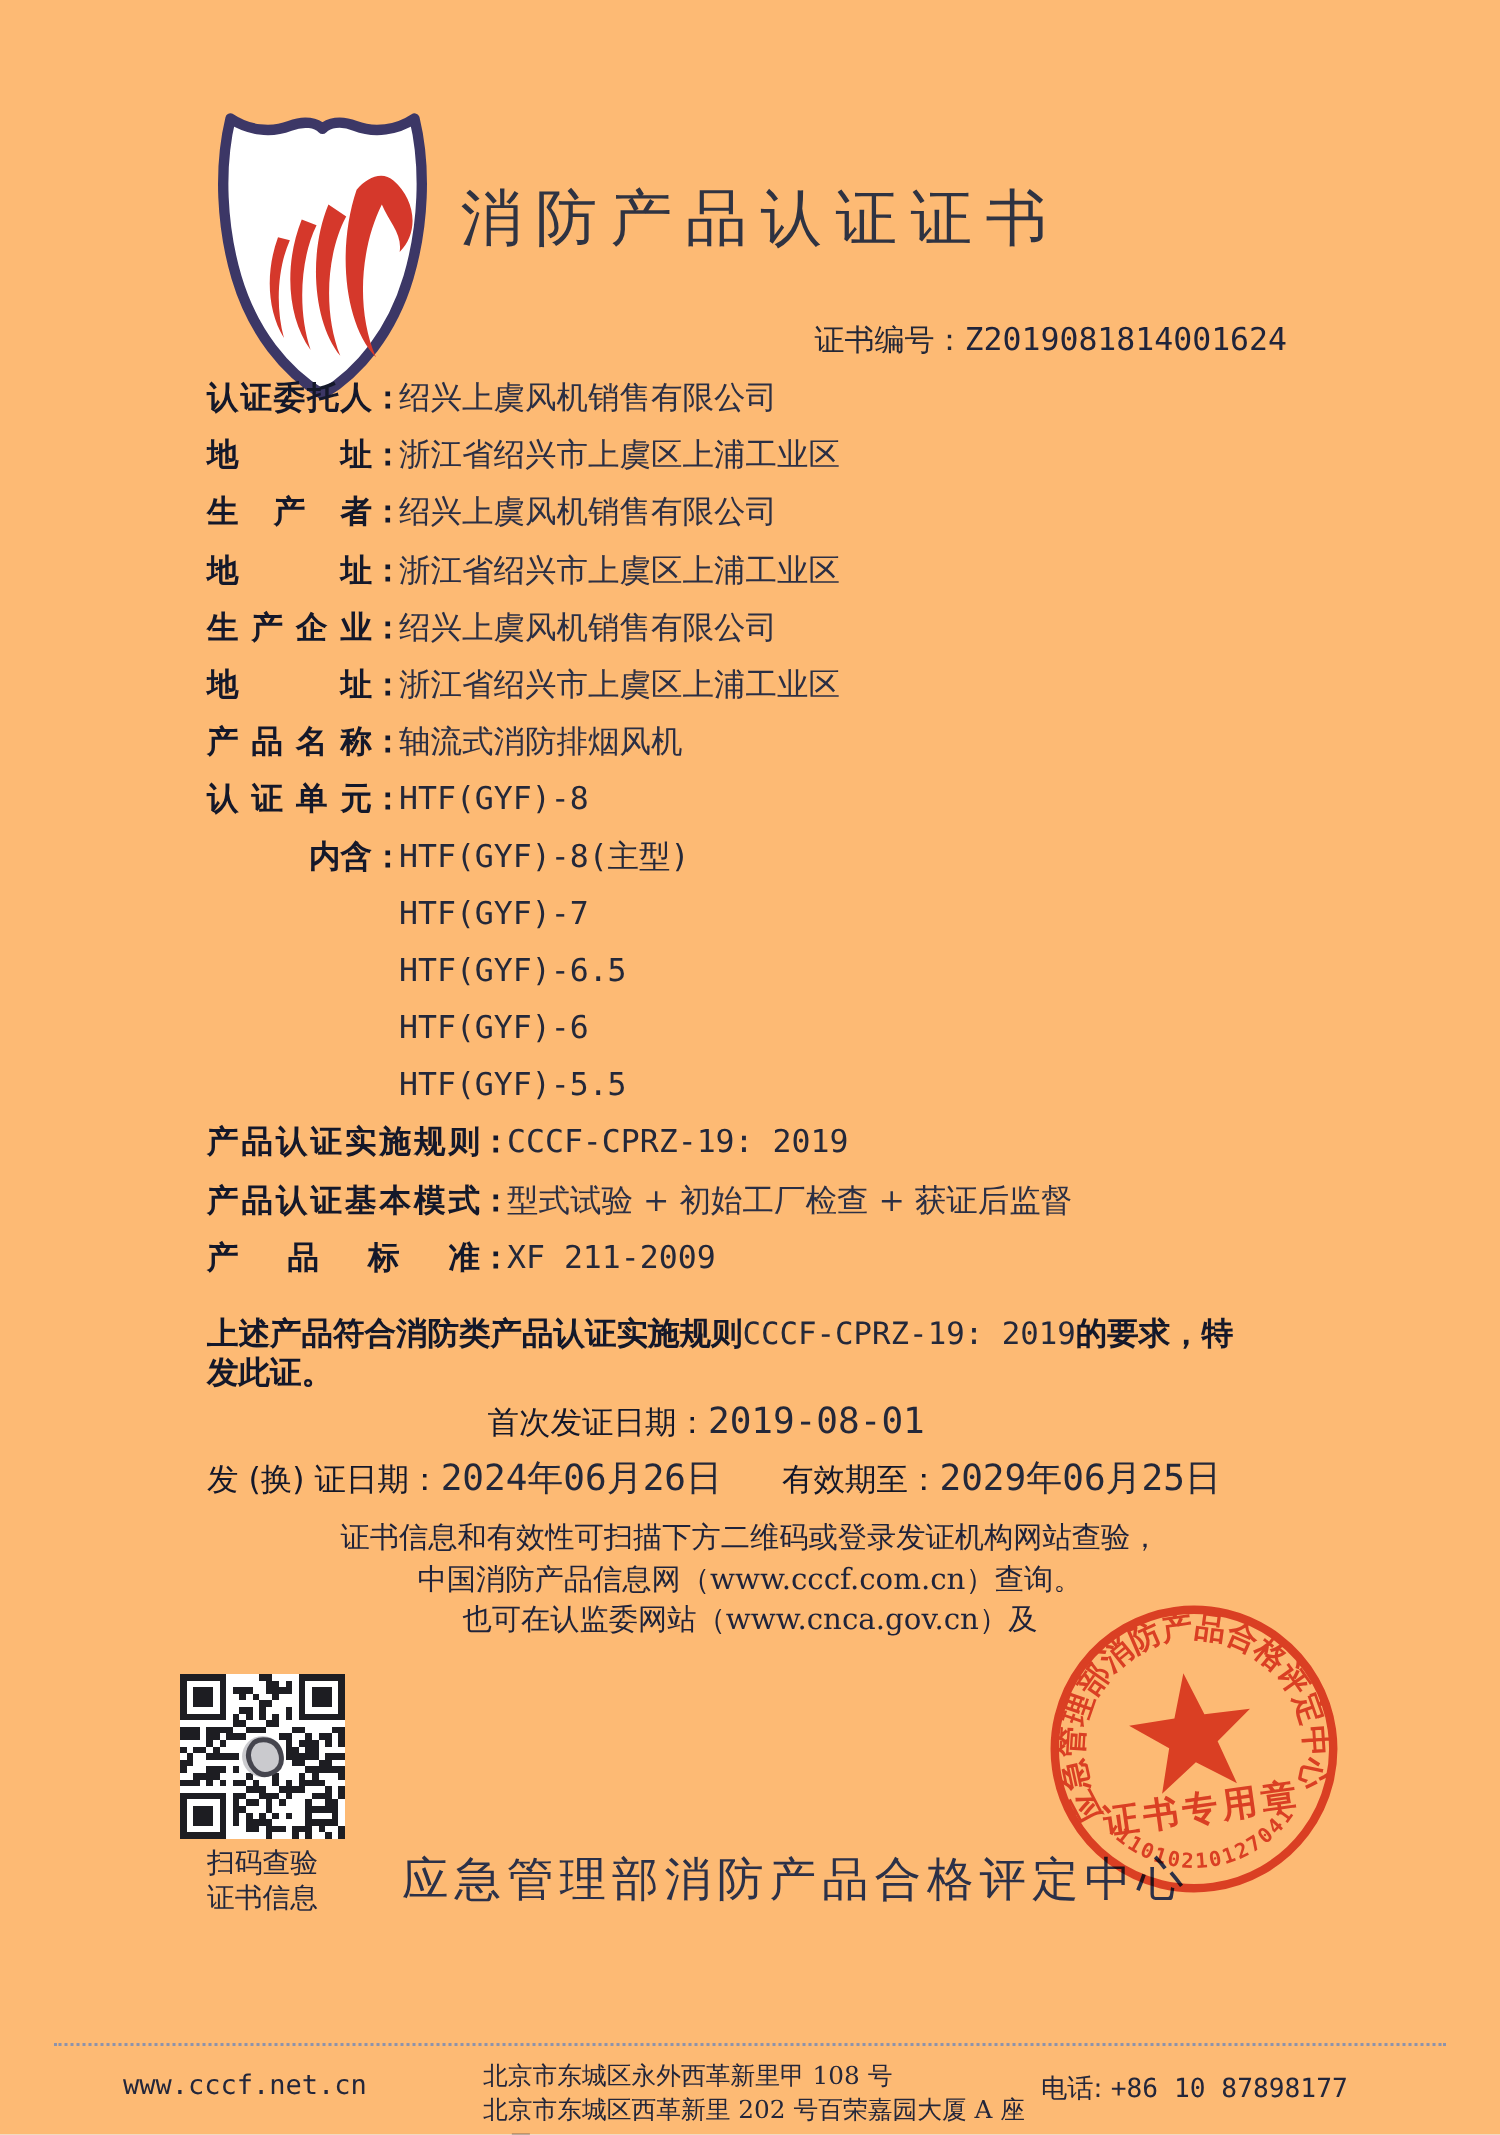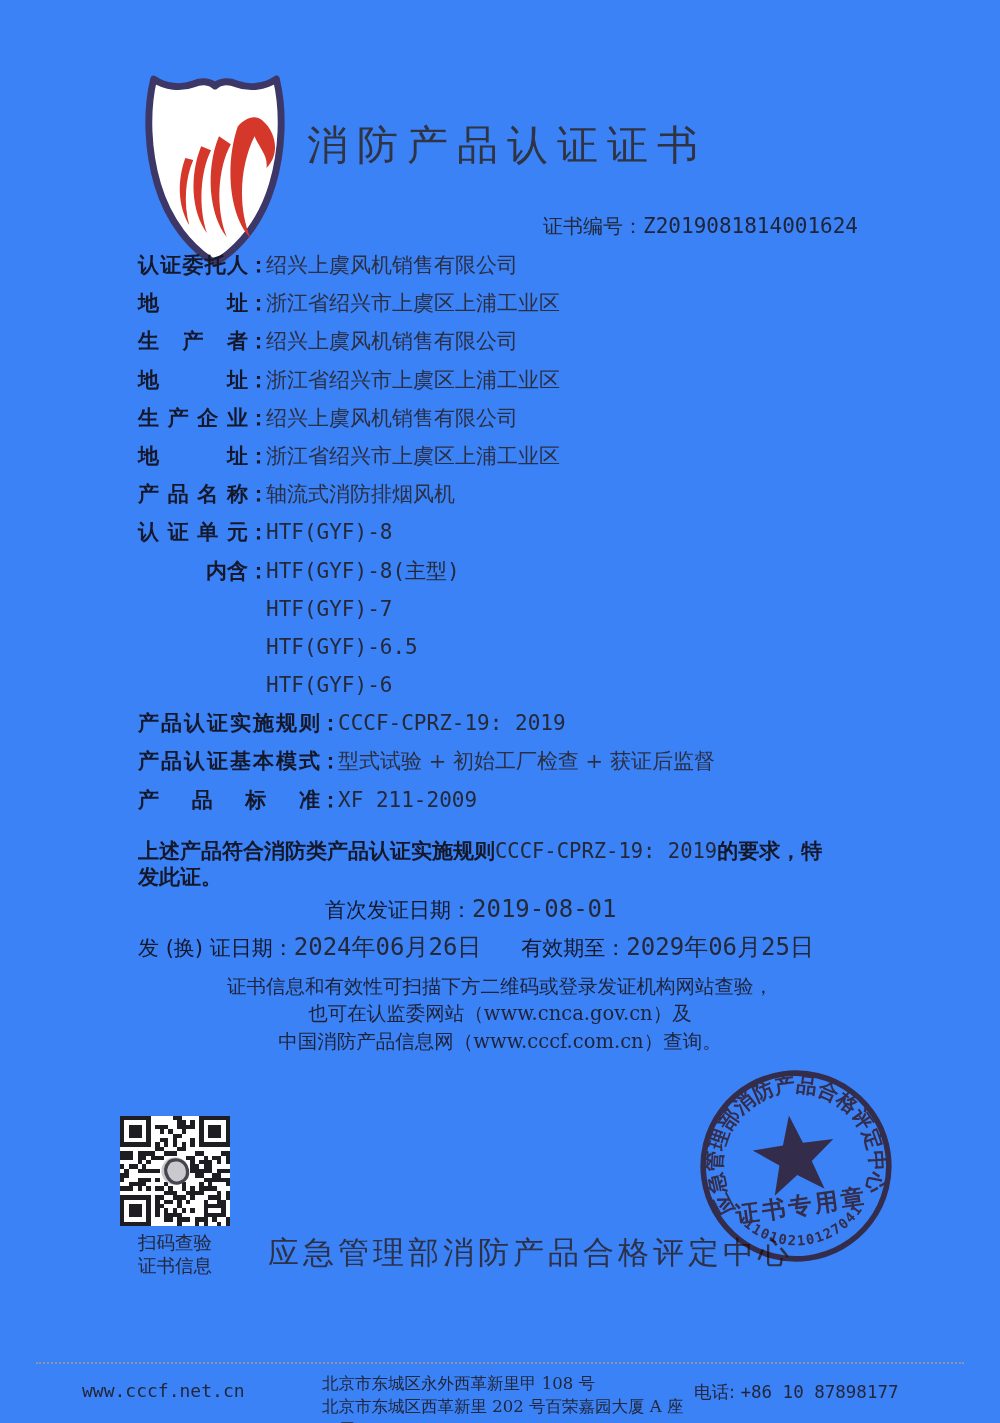--- a/index.html
+++ b/index.html
@@ -1,16 +1,16 @@
 <!DOCTYPE html>
 <html><head>
 <meta charset="utf-8">
 <style>
   html,body{margin:0;padding:0;background:#e8e8e8;}
-  .page{position:relative;width:1000px;height:1423px;margin:0 auto;background:#3b82f6;
+  .page{position:relative;width:1000px;height:1423px;margin:0 auto;background:#fdba74;
         overflow:hidden;color:#22263a;font-family:"DejaVu Sans","Liberation Sans",sans-serif;}
 
   
   .logo{position:absolute;left:126px;top:66px;width:178px;height:205px;}
   .title{position:absolute;left:0;top:118px;width:100%;text-align:center;
          font-family:"DejaVu Serif","Liberation Serif",serif;font-size:41px;font-weight:500;
          letter-spacing:9px;color:#2f3342;padding-left:14px;box-sizing:border-box;}
   .cert-line{position:absolute;top:213px;right:142px;font-size:20px;white-space:nowrap;}
   .cert-line .lab{font-family:"DejaVu Serif","Liberation Serif",serif;color:#232737;}
   .cert-line .num{font-family:"DejaVu Sans Mono","Liberation Mono",monospace;font-size:21px;color:#20243a;}
@@ -115,20 +115,23 @@
     </div>
     <div class="row model">
       <span class="val mono">HTF(GYF)-7</span>
     </div>
     <div class="row model">
       <span class="val mono">HTF(GYF)-6.5</span>
     </div>
     <div class="row model">
       <span class="val mono">HTF(GYF)-6</span>
     </div>
+    <div class="row model">
+      <span class="val mono">HTF(GYF)-5.5</span>
+    </div>
     <div class="row">
       <span class="lbl w2">产品认证实施规则</span><span class="colon">：</span><span class="val mono">CCCF-CPRZ-19: 2019</span>
     </div>
     <div class="row">
       <span class="lbl w2">产品认证基本模式</span><span class="colon">：</span><span class="val">型式试验 + 初始工厂检查 + 获证后监督</span>
     </div>
     <div class="row">
       <span class="lbl w2">产品标准</span><span class="colon">：</span><span class="val mono">XF 211-2009</span>
     </div>
 
@@ -138,22 +141,22 @@
 
     <div class="date-first">
       <span class="dlabel">首次发证日期：</span><span class="dval">2019-08-01</span>
     </div>
     <div class="date-row">
       <span class="dlabel">发 (换) 证日期：</span><span class="dval">2024年06月26日</span><span class="gap"></span><span class="dlabel">有效期至：</span><span class="dval">2029年06月25日</span>
     </div>
 
     <div class="notes">
       <div>证书信息和有效性可扫描下方二维码或登录发证机构网站查验，</div>
+      <div>中国消防产品信息网（www.cccf.com.cn）查询。</div>
       <div>也可在认监委网站（www.cnca.gov.cn）及</div>
-      <div>中国消防产品信息网（www.cccf.com.cn）查询。</div>
     </div>
   </div>
 
   <div class="qr-block">
     <svg class="qr" viewBox="0 0 25 25">
       <rect x="0" y="0" width="25" height="25" fill="#ffffff"></rect>
       <g id="qr-modules" fill="#1d1d22" shape-rendering="crispEdges">
           <rect x="0" y="0" width="1" height="1"></rect>
           <rect x="1" y="0" width="1" height="1"></rect>
           <rect x="2" y="0" width="1" height="1"></rect>

